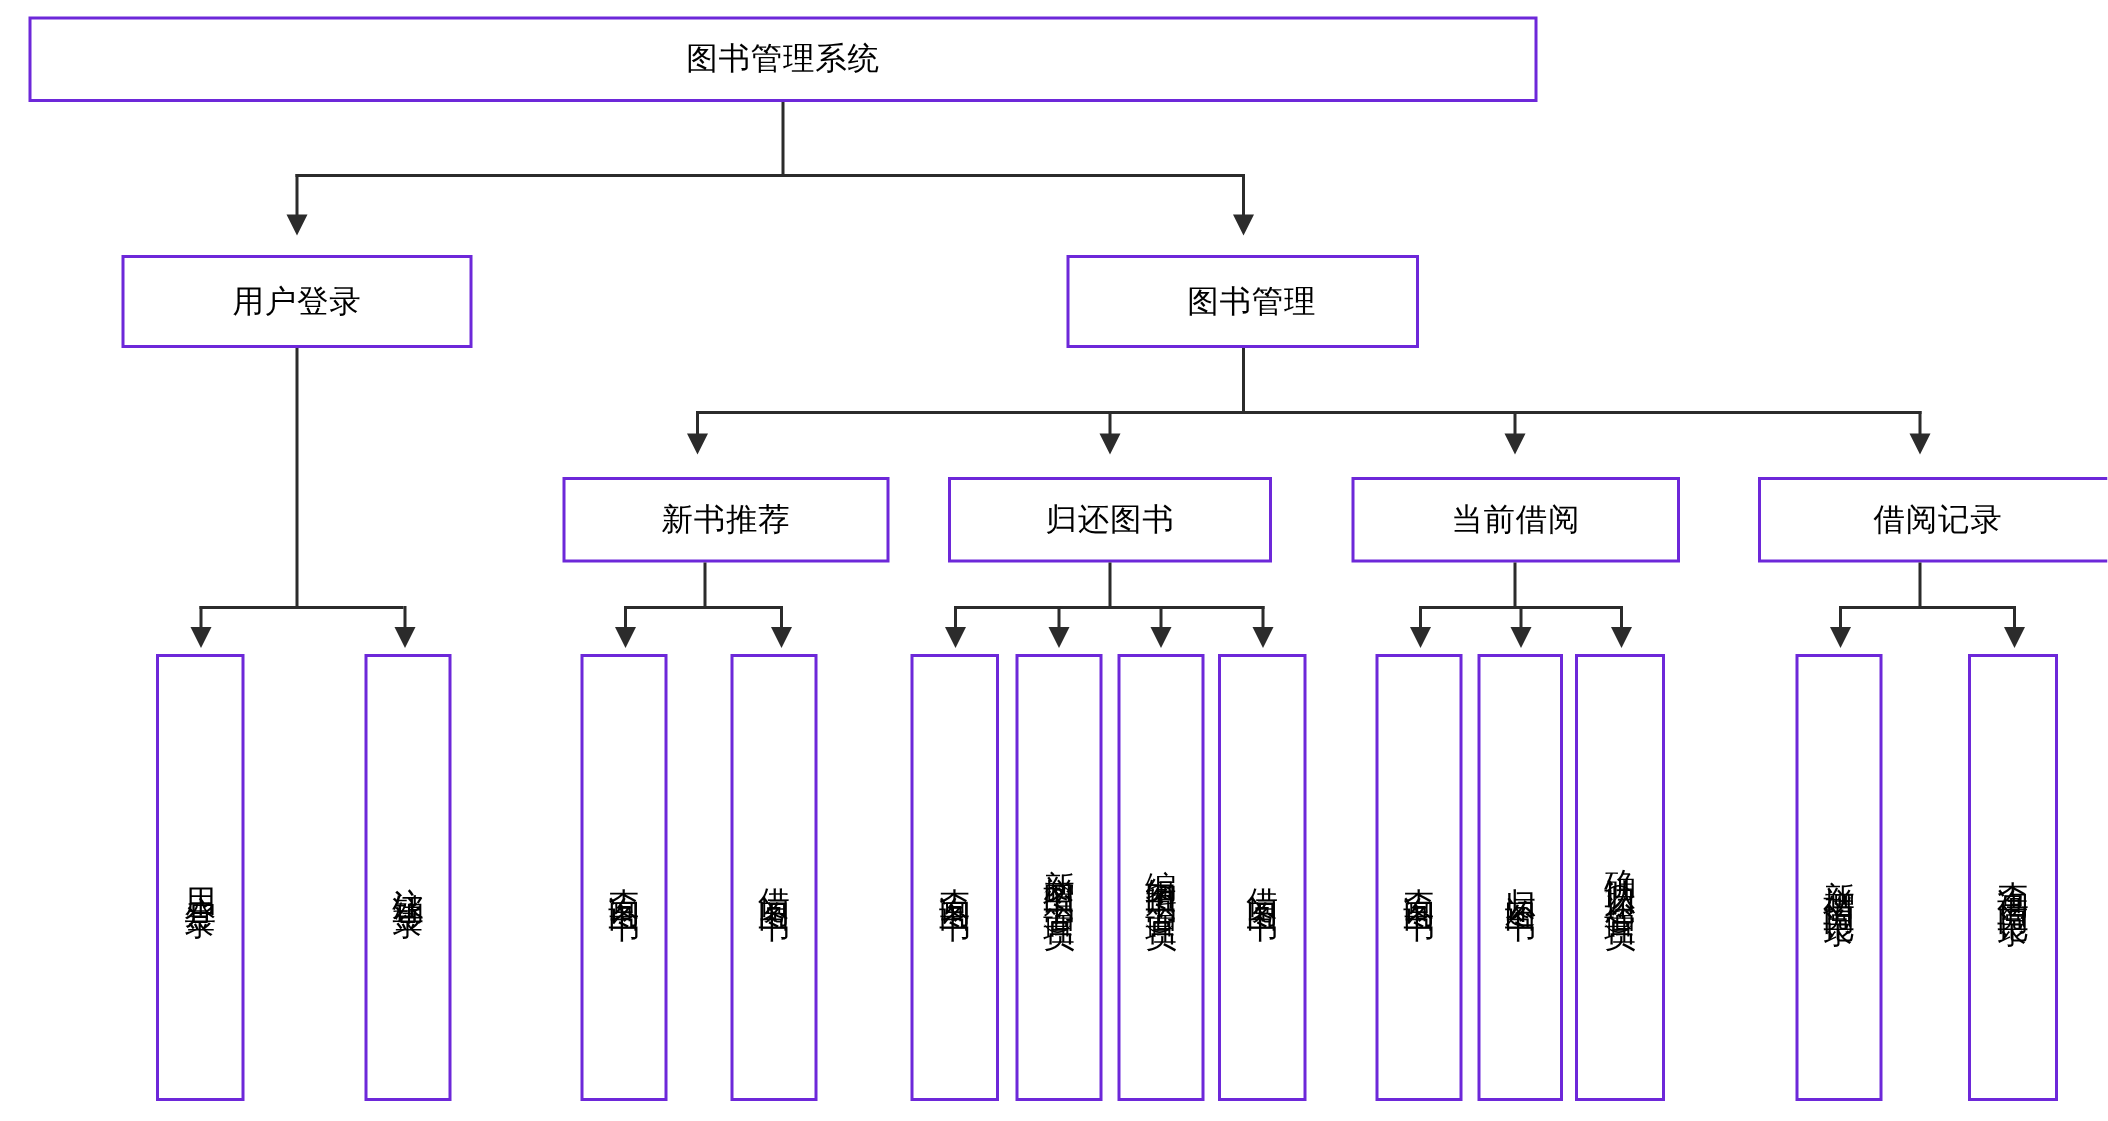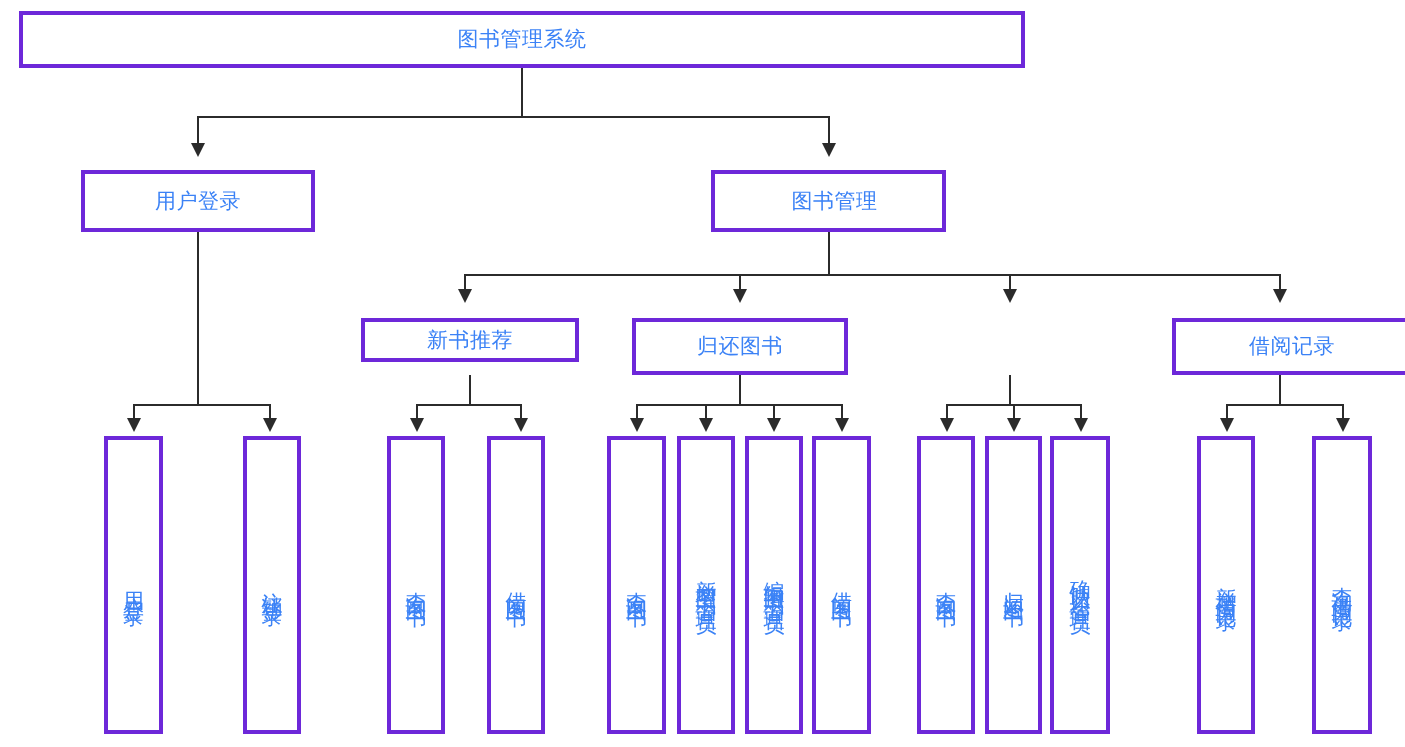--- a/index.html
+++ b/index.html
@@ -15,26 +15,26 @@
     position: relative;
     width: 1405px;
     height: 747px;
     background: #ffffff;
     overflow: hidden;
   }
   
   .node {
     position: absolute;
     box-sizing: border-box;
-    border: 4px solid #6d28d9;
+    border: 2px solid #6d28d9;
     background: #ffffff;
     display: flex;
     align-items: center;
     justify-content: center;
-    color: #3b82f6;
+    color: #000000;
     line-height: 1.15;
     text-align: right;
   }
   .node.h {                
     font-size: 21px;
     letter-spacing: 0.5px;
   }
   .node.root {
     font-size: 21px;
   }
@@ -107,24 +107,25 @@
   <div class="ln h" style="left:464px; top:274px; width:817px;"></div>
   <div class="ln v" style="left:464px; top:274px; height:18px;"></div>
   <div class="arrow" style="left:458px; top:289px;"></div>
   <div class="ln v" style="left:739px; top:274px; height:18px;"></div>
   <div class="arrow" style="left:733px; top:289px;"></div>
   <div class="ln v" style="left:1009px; top:274px; height:18px;"></div>
   <div class="arrow" style="left:1003px; top:289px;"></div>
   <div class="ln v" style="left:1279px; top:274px; height:18px;"></div>
   <div class="arrow" style="left:1273px; top:289px;"></div>
 
-  <div class="node h" style="left:361px; top:318px; width:218px; height:44px;">新书推荐</div>
+  <div class="node h" style="left:375px; top:318px; width:218px; height:57px;">新书推荐</div>
 
   <div class="node h" style="left:632px; top:318px; width:216px; height:57px;">归还图书</div>
 
+  <div class="node h" style="left:901px; top:318px; width:219px; height:57px;">当前借阅</div>
 
   <div class="node h" style="left:1172px; top:318px; width:240px; height:57px;">借阅记录</div>
 
   <div class="ln v" style="left:469px; top:375px; height:29px;"></div>
   <div class="ln h" style="left:416px; top:404px; width:105px;"></div>
   <div class="ln v" style="left:416px; top:404px; height:18px;"></div>
   <div class="arrow" style="left:410px; top:418px;"></div>
   <div class="ln v" style="left:520px; top:404px; height:18px;"></div>
   <div class="arrow" style="left:514px; top:418px;"></div>
 

